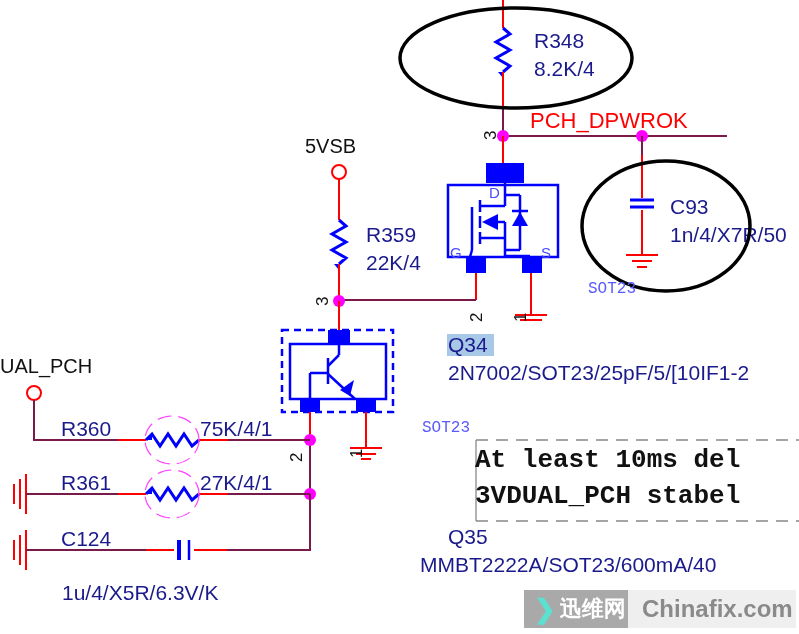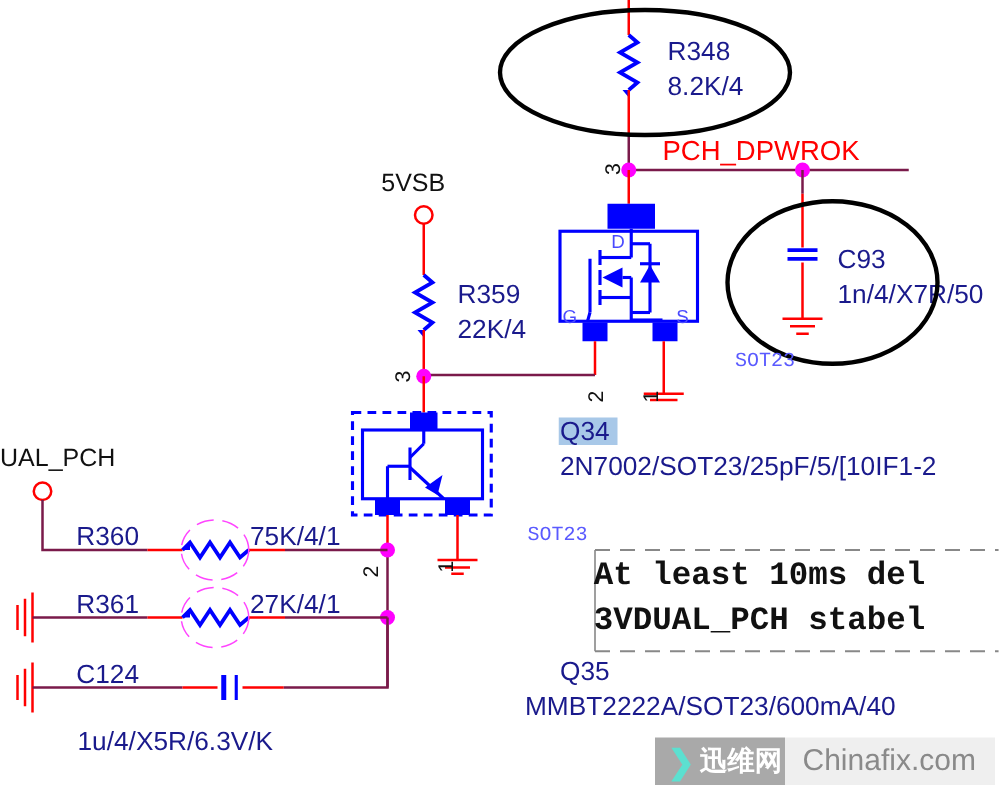--- a/index.html
+++ b/index.html
@@ -16,21 +16,21 @@
     .wire-p { stroke: #7a1a4a; stroke-width: 2; fill: none; }
     .blue { stroke: #0000ff; stroke-width: 3; fill: none; }
     .blue-thin { stroke: #0000ff; stroke-width: 2.5; fill: none; }
     .pad { fill: #0000ff; }
     .junction { fill: #ff00ff; }
     .ell { stroke: #000; stroke-width: 3.5; fill: none; }
     .sel-hl { fill: #a8c8e8; }
     .watermark { position: absolute; left: 524px; top: 590px; width: 272px; height: 38px; display: flex; }
     .wm-left { background: #a9a9a9; width: 104px; height: 38px; display: flex; align-items: center; color: #fff; font-size: 22px; font-weight: bold; }
     .wm-arrow { color: #5ce0d0; font-size: 26px; font-weight: bold; margin: 0 4px 0 10px; }
-    .wm-right { background: #efefef; flex: 1; display: flex; align-items: center; padding-left: 14px; color: #8a8a8a; font-size: 24px; font-weight: normal; text-align: center; }
+    .wm-right { background: #efefef; flex: 1; display: flex; align-items: center; padding-left: 14px; color: #8a8a8a; font-size: 24px; font-weight: bold; text-align: center; }
   </style>
 </head>
 <body>
 
 <svg width="799" height="634" viewBox="0 0 799 634">
 
   <g>
     <line class="wire-r" x1="503" y1="0" x2="503" y2="28"></line>
     <polyline class="blue" points="503,28 510,34 496,42 510,50 496,58 510,66 503,72"></polyline>
     <path class="pad" d="M498,72 L503,78 L503,72 Z"></path>

